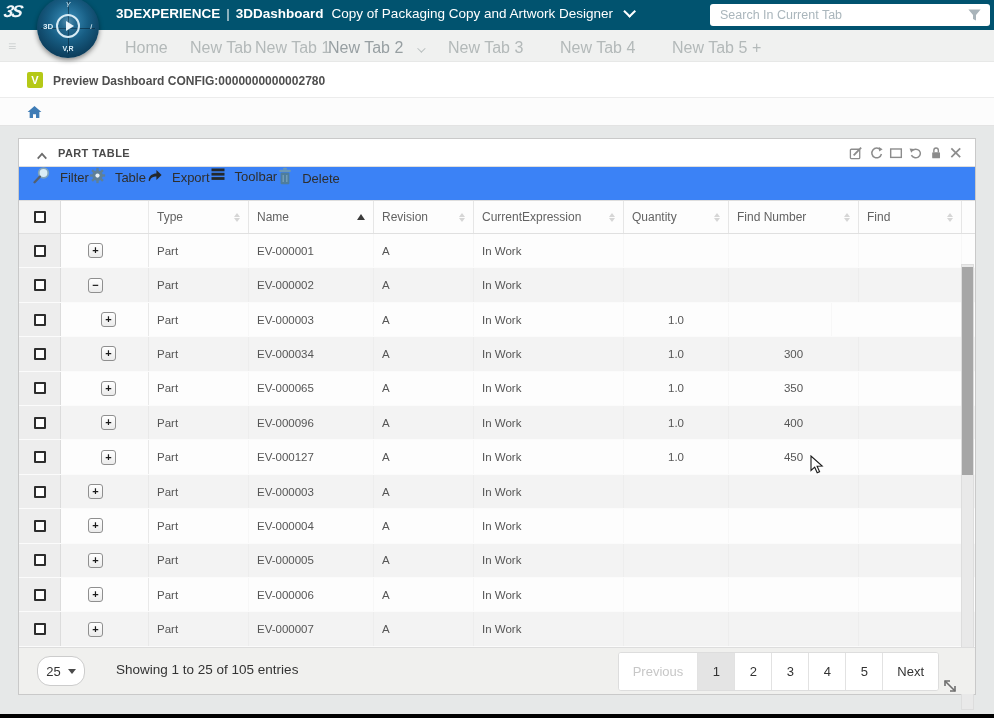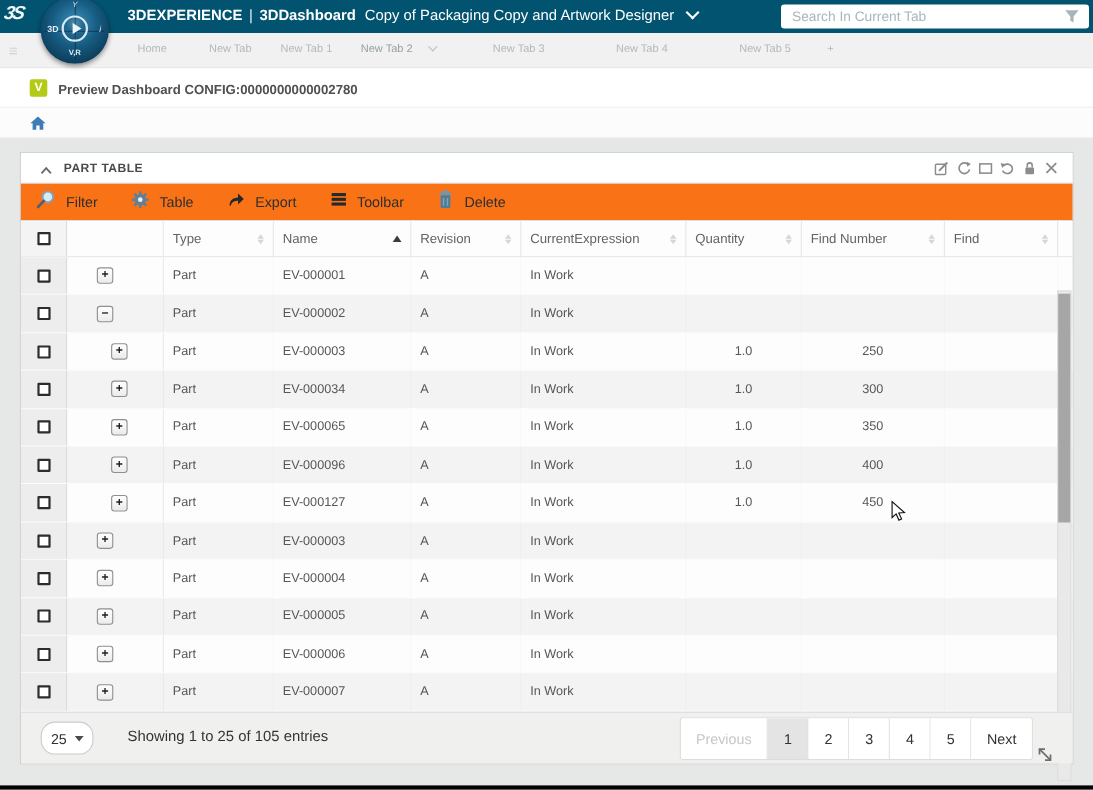--- a/index.html
+++ b/index.html
@@ -29,40 +29,40 @@
   .compass .play { position:absolute; left:8px; top:5px; width:0; height:0; border-left:8px solid #eaf5fb; border-top:5px solid transparent; border-bottom:5px solid transparent; }
   .compass span { position:absolute; color:#dcEEf7; color:#dceef7; z-index:2; }
   .c-3d  { left:6px; top:25px; font-size:8px; font-weight:bold; }
   .c-vr  { left:50%; transform:translateX(-50%); bottom:6px; font-size:7px; font-weight:bold; }
   .c-top { left:50%; transform:translateX(-50%); top:4px; font-size:7px; font-style:italic; }
   .c-i   { right:7px; top:25px; font-size:8px; font-style:italic; }
 
   
   .tabbar { position:absolute; left:0; top:30px; width:994px; height:32px; background:#f0f1f0; border-bottom:1px solid #e7e8e7; }
   .tabbar .burger { position:absolute; left:8px; top:8px; color:#c4c9c9; font-size:14px; opacity:.7; }
-  .tab { position:absolute; top:9px; font-size:10px; color:#b3b9b9; white-space:nowrap; }
+  .tab { position:absolute; top:9px; font-size:16px; color:#b3b9b9; white-space:nowrap; }
   .tab.active { color:#979fa2; }
   .tab .tab-chev { display:inline-block; margin-left:14px; width:6px; height:6px; border-right:1.6px solid #b9bfbf; border-bottom:1.6px solid #b9bfbf; transform:rotate(45deg) translateY(-2px); }
 
   
   .preview-bar { position:absolute; left:0; top:62px; width:994px; height:36px; background:#ffffff; border-bottom:1px solid #ececec; }
   .preview-icon { position:absolute; left:27px; top:10px; width:16px; height:16px; background:#b5c917; border-radius:2px; color:#fff; font-size:11px; font-weight:bold; text-align:center; line-height:16px; }
   .preview-label { position:absolute; left:53px; top:12px; font-size:12px; font-weight:bold; color:#4f4f4f; }
   .home-bar { position:absolute; left:0; top:98px; width:994px; height:28px; background:#fcfcfc; border-bottom:1px solid #e3e3e3; }
   .home-icon { position:absolute; left:27px; top:7px; }
 
   
   .widget { position:absolute; left:18px; top:138px; width:958px; height:557px; background:#ffffff; border:1px solid #c9c9c9; }
   .w-titlebar { position:relative; height:28px; border-bottom:1px solid #dedede; background:#fff; }
   .w-collapse { position:absolute; left:17px; top:8px; }
   .w-title { position:absolute; left:39px; top:8px; font-size:11px; font-weight:bold; color:#4a4a4a; letter-spacing:.4px; }
   .w-icons { position:absolute; right:12px; top:7px; display:flex; gap:6px; }
   .w-icons svg { display:block; }
 
-  .w-toolbar { position:relative; height:34px; border-bottom:1px solid #dedede; display:flex; align-items:center; gap:30px; padding-left:14px; background:#f97316; }
+  .w-toolbar { position:relative; height:34px; border-bottom:1px solid #dedede; display:flex; align-items:flex-start; padding-left:14px; background:#3b82f6; }
   .tool-item { display:flex; align-items:center; gap:9px; cursor:pointer; }
   .tool-item .lbl { font-size:13px; color:#2e2e2e; }
 
   
   .tbl { position:relative; }
   .thead { display:flex; height:33px; background:#fdfdfd; border-bottom:1px solid #e0e0e0; }
   .th { display:flex; align-items:center; justify-content:space-between; padding:0 8px; font-size:12px; color:#636363; border-right:1px solid #e6e6e6; }
   .cell-check { width:42px; display:flex; align-items:center; justify-content:center; border-right:1px solid #dcdcdc; background:#ededed; }
   .thead .cell-check { background:#f4f4f4; }
   .cell-expand { width:88px; display:flex; align-items:center; border-right:1px solid #e9e9e9; }
@@ -342,21 +342,20 @@
             <div class="checkbox"></div>
           </div>
           <div class="cell-expand">
             <div class="expander lvl1">+</div>
           </div>
           <div class="td" style="width: 100px;">Part</div>
           <div class="td" style="width: 125px;">EV-000003</div>
           <div class="td" style="width: 100px;">A</div>
           <div class="td" style="width: 150px;">In Work</div>
           <div class="td center" style="width: 105px;">1.0</div>
-          <div class="td center" style="width: 130px;">250</div>
           <div class="td" style="width: 103px;"></div>
         </div>
         <div class="row odd">
           <div class="cell-check">
             <div class="checkbox"></div>
           </div>
           <div class="cell-expand">
             <div class="expander lvl1">+</div>
           </div>
           <div class="td" style="width: 100px;">Part</div>

